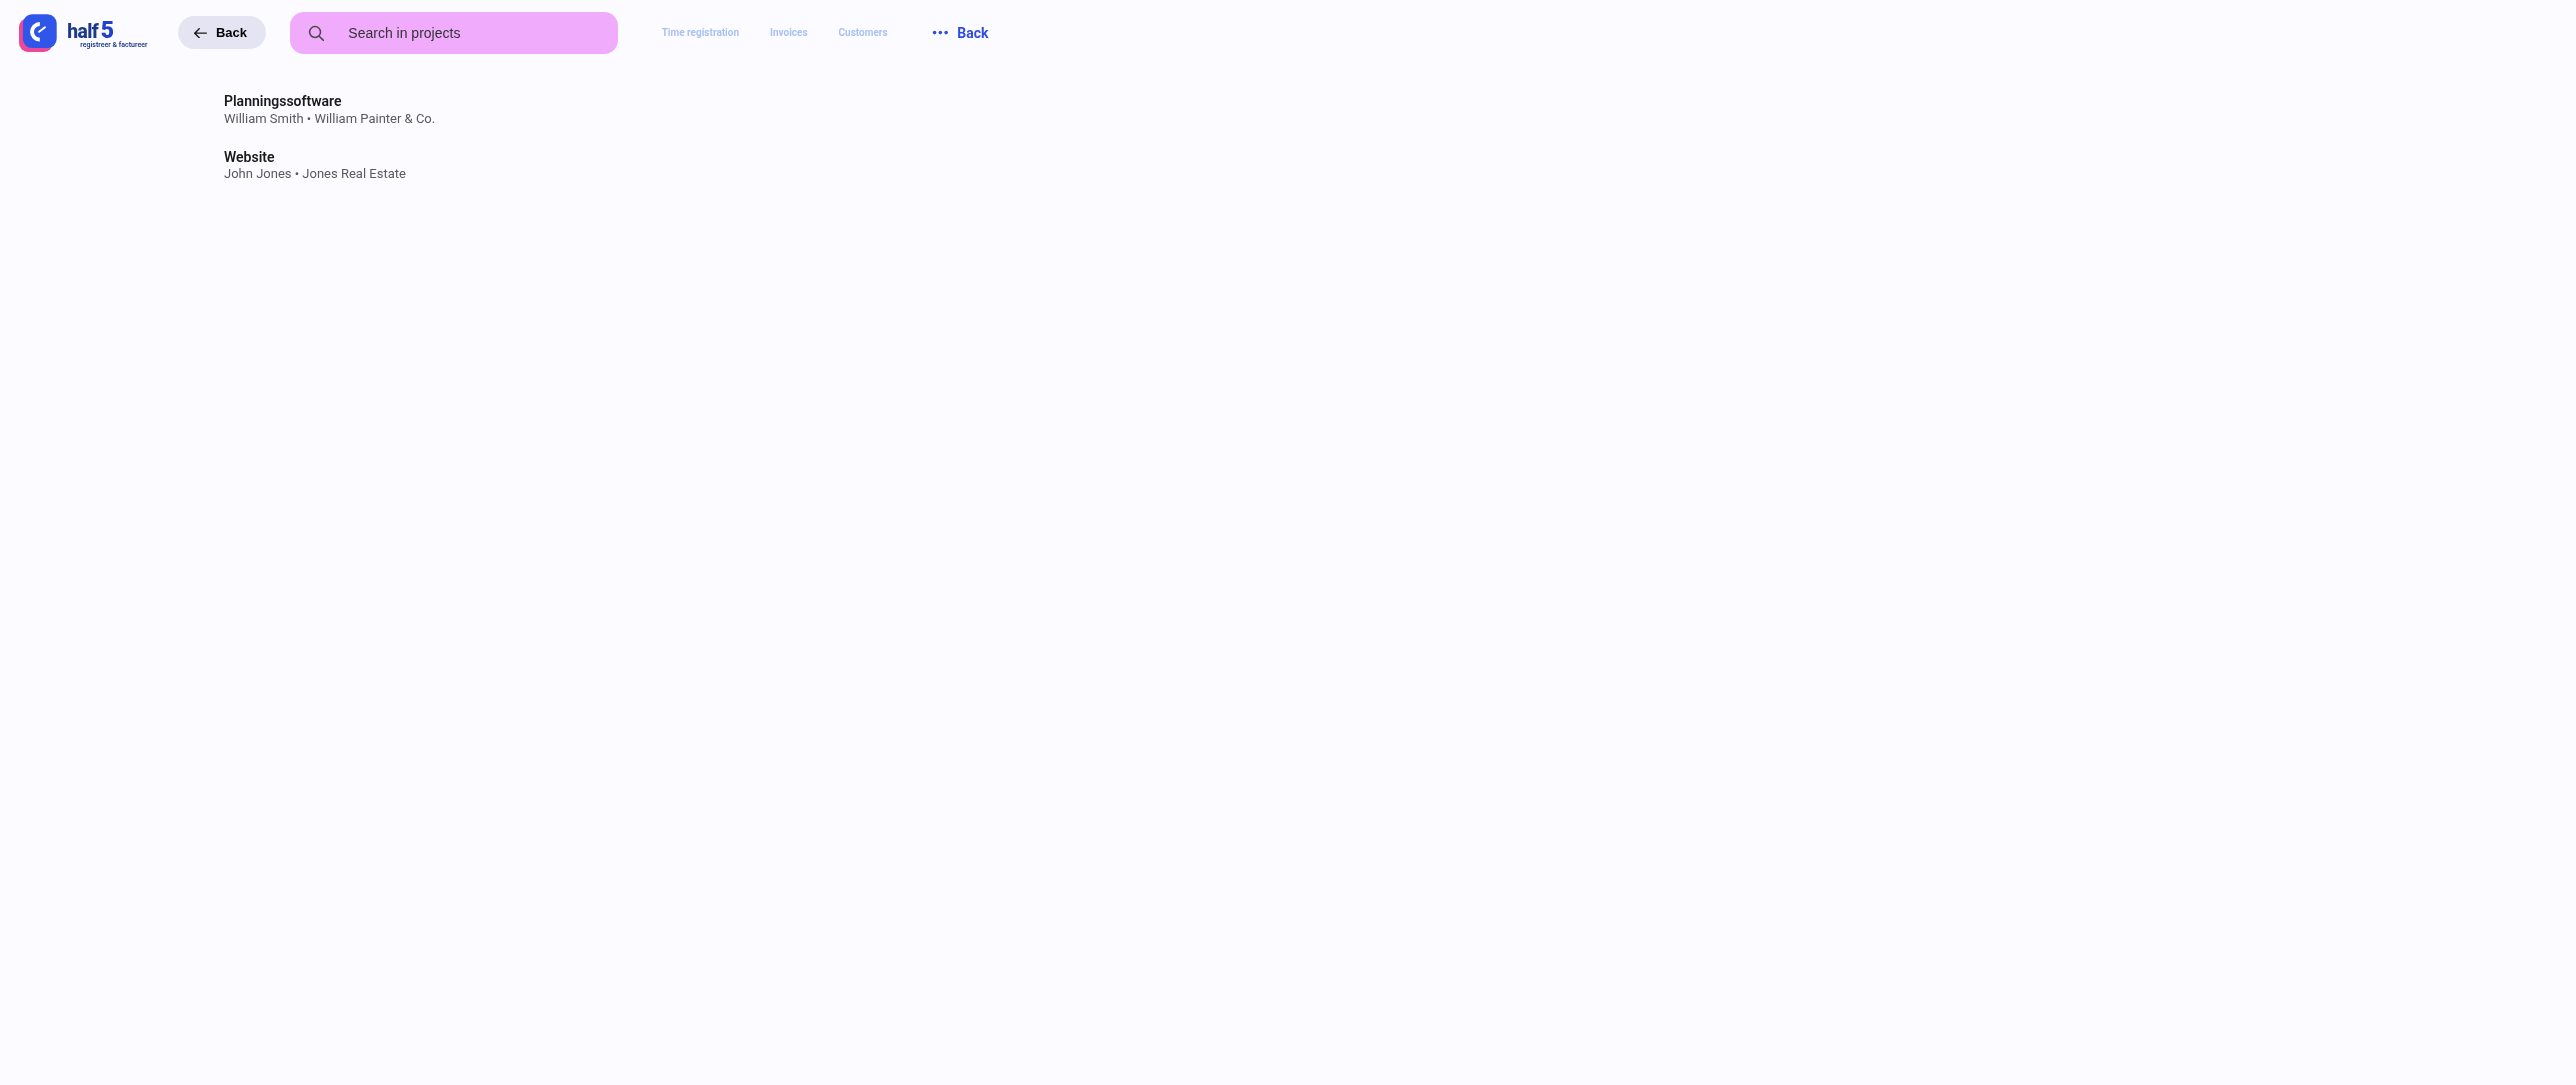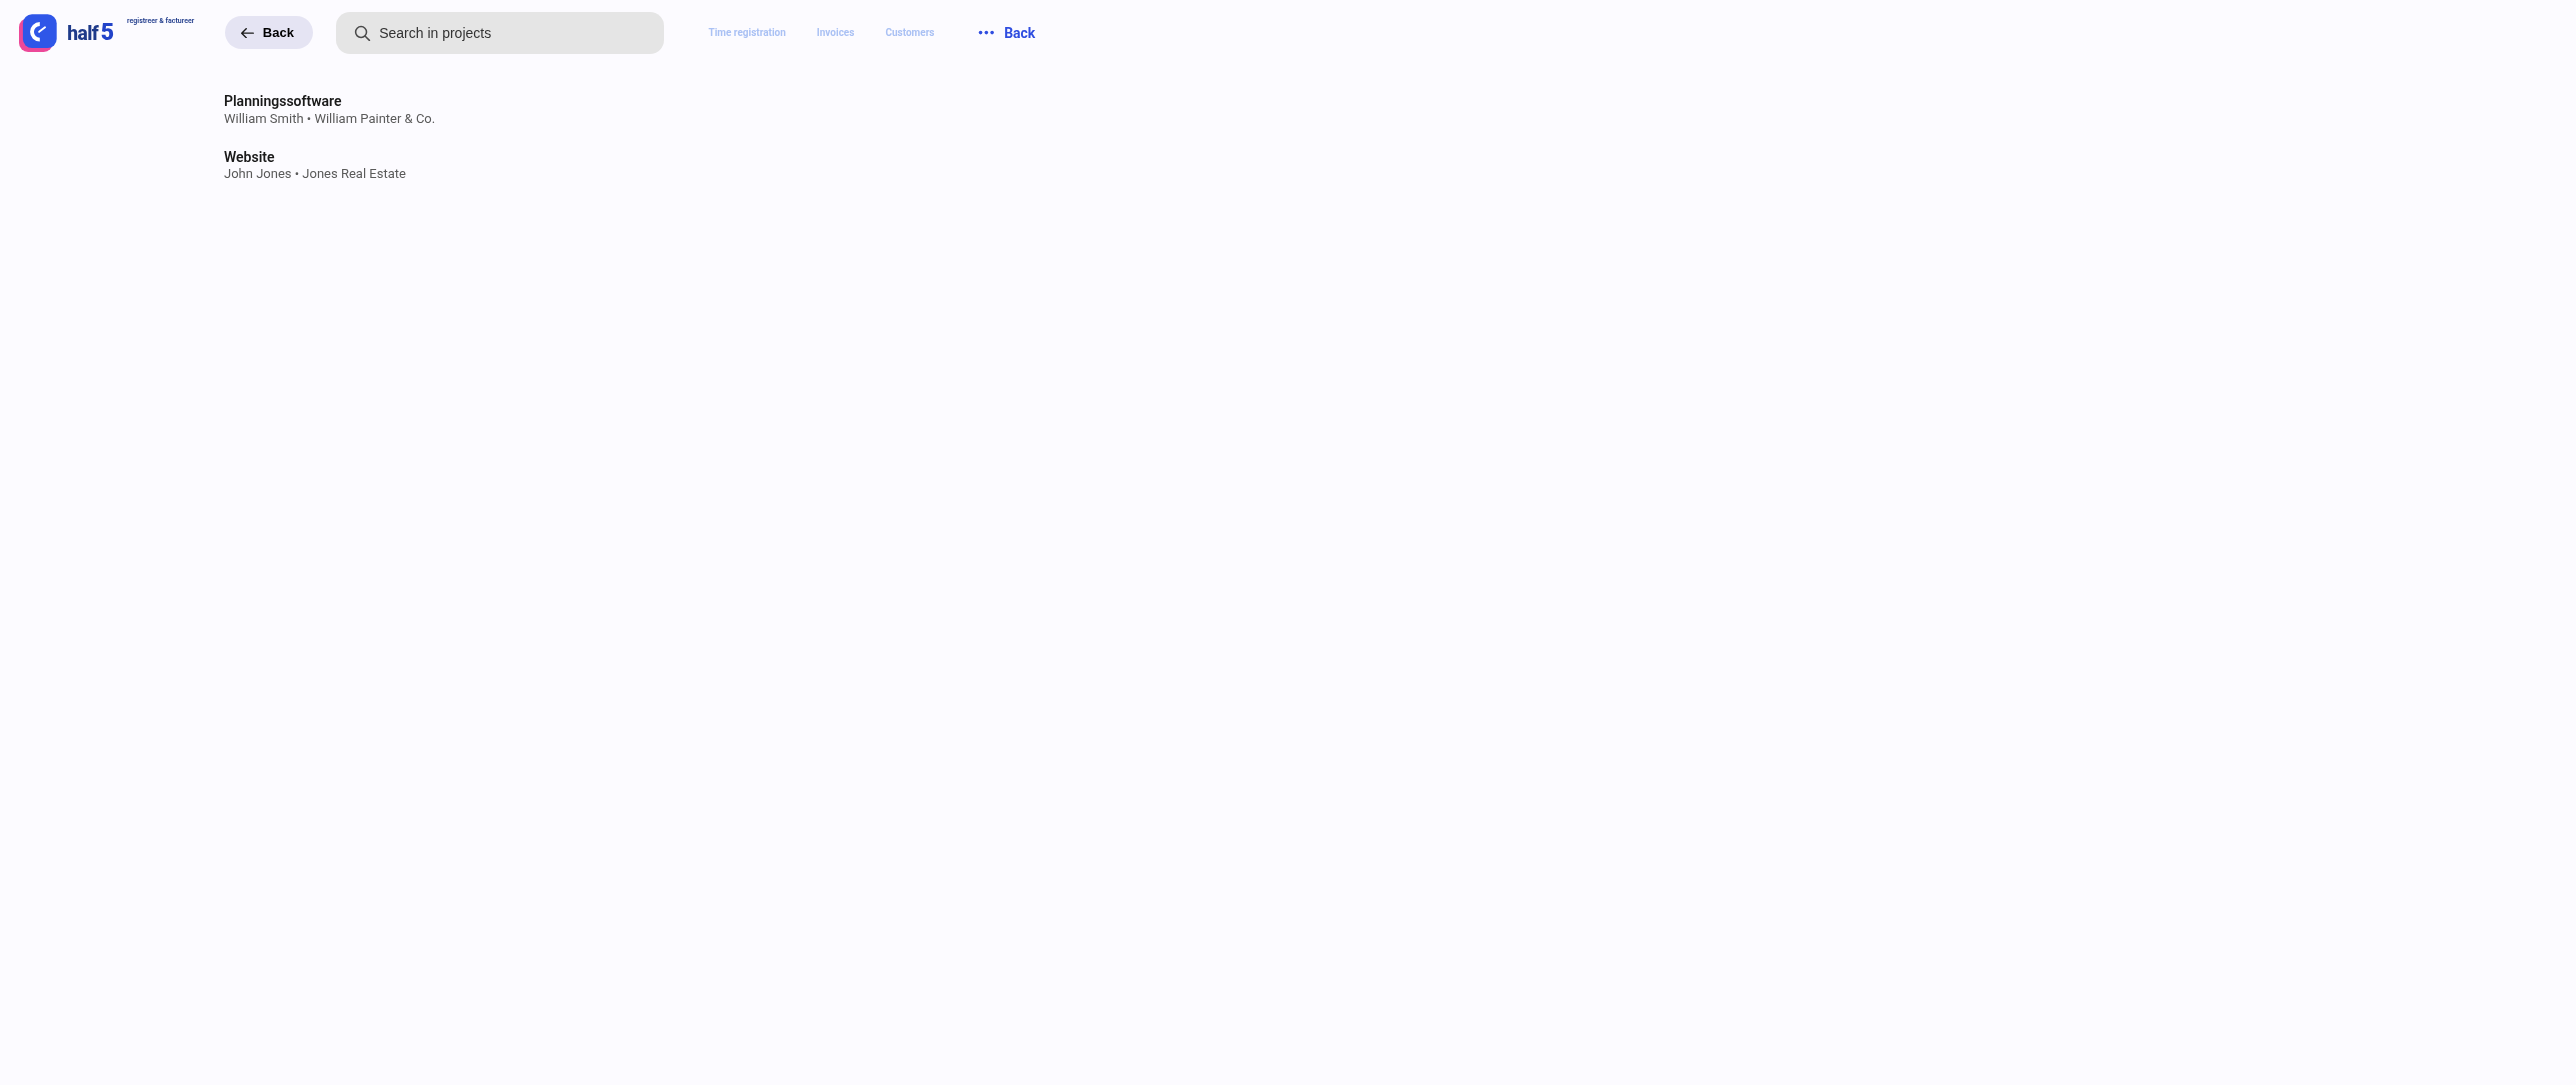--- a/index.html
+++ b/index.html
@@ -31,21 +31,21 @@
     }
 
     .logo-icon {
       width: 39px;
       height: 39px;
       position: relative;
     }
 
     .logo-text-section {
       display: flex;
-      flex-direction: row;
+      flex-direction: column;
       gap: 0;
     }
 
     .logo-text {
       display: flex;
       align-items: baseline;
       gap: 1.3px;
     }
 
     .logo-half {
@@ -89,22 +89,22 @@
 
     .back-label {
       font-size: 13px;
       font-weight: 700;
       color: #000000;
     }
 
     .search-container {
       display: flex;
       align-items: flex-end;
-      gap: 8px;
-      background: #e5e5e5;
+      gap: 24px;
+      background: #f0abfc;
       border-radius: 14px;
       padding: 13px 18px;
       flex: 0 0 auto;
       width: 328px;
       margin-left: 10.3px;
     }
 
     .search-icon-svg {
       width: 16.7px;
       height: 16.7px;

